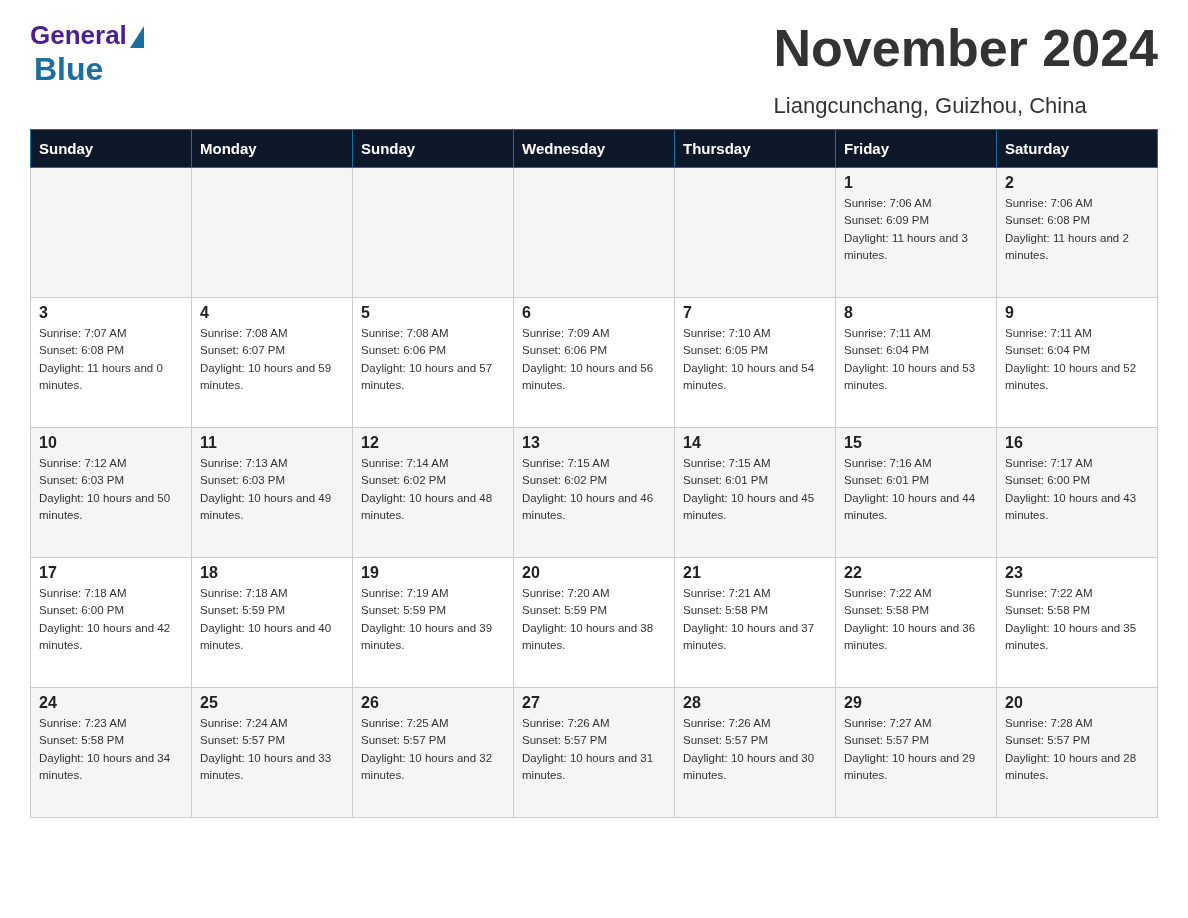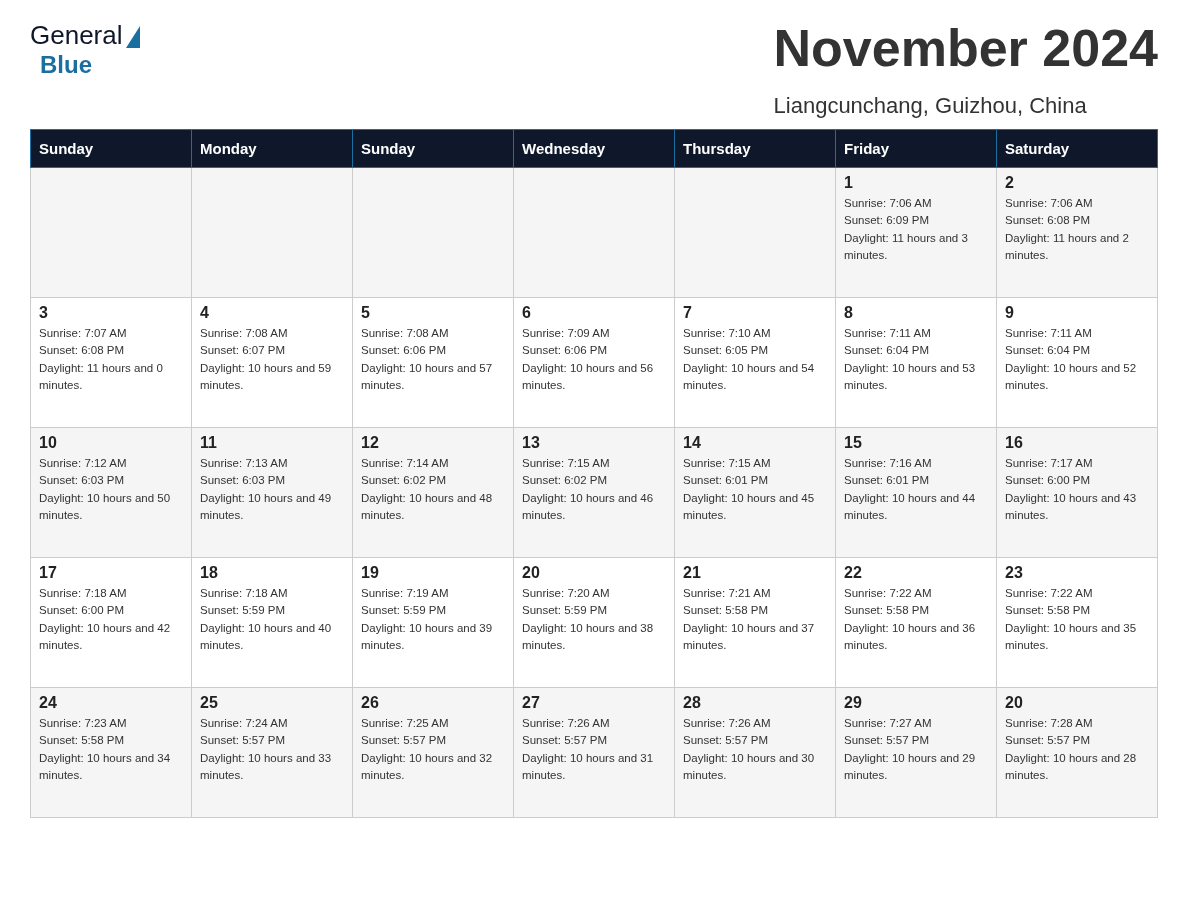--- a/index.html
+++ b/index.html
@@ -20,37 +20,37 @@
       display: flex;
       flex-direction: column;
       align-items: flex-start;
     }
     .logo-top {
       display: flex;
       align-items: center;
     }
     .logo-general {
       font-size: 26px;
-      font-weight: normal;
-      color: #0f172a;
+      font-weight: bold;
+      color: #4c1d95;
     }
     .logo-triangle {
       width: 0;
       height: 0;
       border-left: 14px solid transparent;
       border-right: 0px solid transparent;
       border-bottom: 22px solid #1a6fa0;
       margin-left: 3px;
       margin-top: 2px;
     }
     .logo-blue {
-      font-size: 24px;
+      font-size: 32px;
       font-weight: bold;
       color: #1a6fa0;
-      margin-left: 10px;
+      margin-left: 4px;
     }
     .title-area {
       text-align: left;
     }
     .calendar-title {
       font-size: 52px;
       font-weight: bold;
       color: #333;
       line-height: 1.1;
     }

